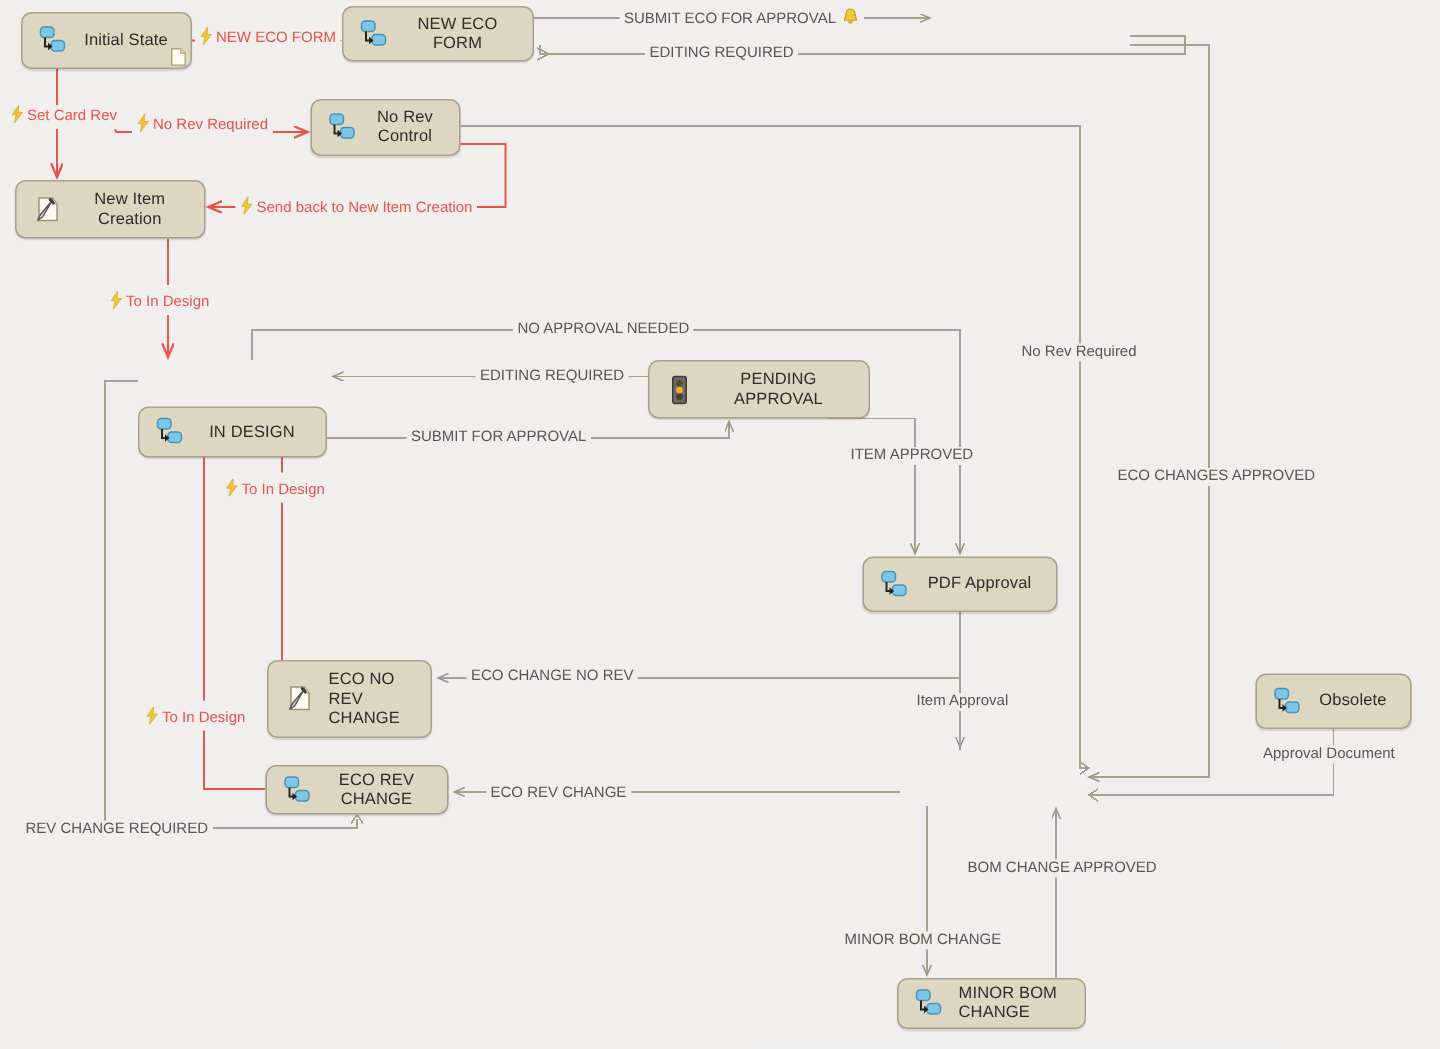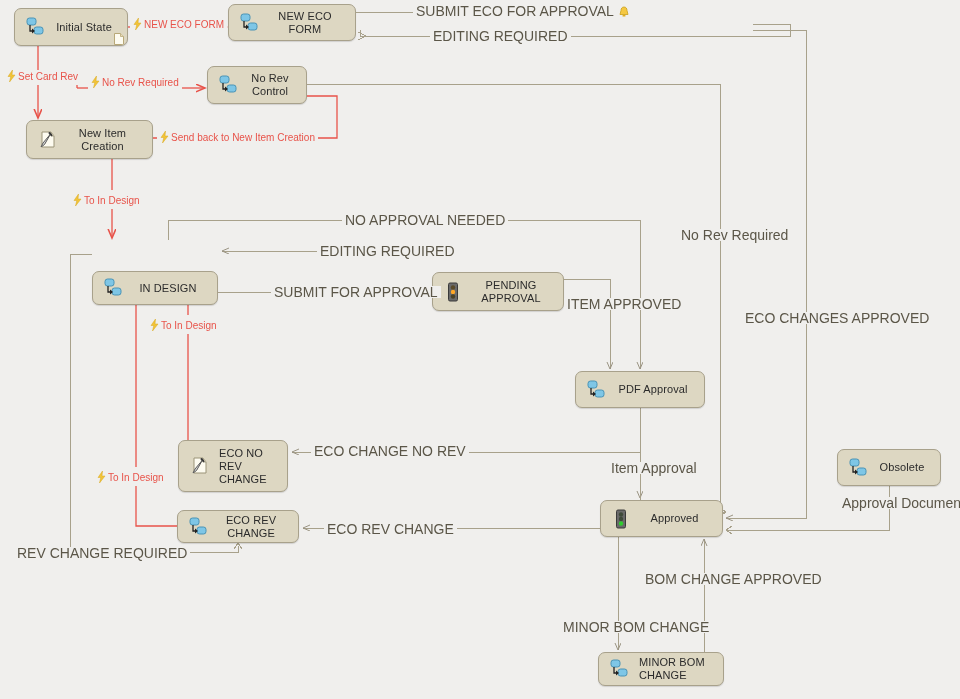--- a/index.html
+++ b/index.html
@@ -59,21 +59,21 @@
     position: absolute;
     right: 3px;
     bottom: 2px;
     width: 10px;
     height: 12px;
   }
 
   
   .elabel {
     position: absolute;
-    font-size: 14px;
+    font-size: 10px;
     color: #5b5648;
     white-space: nowrap;
     background: #f0efed;
     padding: 0 3px;
     line-height: 12px;
   }
   .elabel.red {
     color: #e8534a;
     font-size: 10px;
   }
@@ -203,21 +203,21 @@
         <rect x="4" y="3" width="9" height="7" rx="2.5" fill="#7ec6e6" stroke="#4a93b5" stroke-width="1"></rect>
         <rect x="11" y="12" width="9" height="7" rx="2.5" fill="#7ec6e6" stroke="#4a93b5" stroke-width="1"></rect>
         <path d="M7,10 L7,16 L10,16" fill="none" stroke="#222" stroke-width="1.3"></path>
         <path d="M9,13.5 L12,16 L9,18.5 Z" fill="#222"></path>
       </svg>
     </span>
     <span class="lbl">No Rev
 Control</span>
   </div>
 
-  <div class="node" style="left:10px;top:120px;width:127px;height:39px;margin-left:16px;">
+  <div class="node" style="left:10px;top:120px;width:127px;height:39px;">
     <span class="ic">
       <svg width="24" height="24" viewBox="0 0 24 24">
         <path d="M7,4 L16,4 L19,8 L19,19 L7,19 Z" fill="#fdfbf0" stroke="#9b9478" stroke-width="1"></path>
         <path d="M16,4 L16,8 L19,8" fill="#e6dfc4" stroke="#9b9478" stroke-width="0.8"></path>
         <path d="M15.5,6 L8,15 L6,19 L9.5,16.5 Z" fill="#d8d8d8" stroke="#5a5a5a" stroke-width="1"></path>
         <path d="M14.5,5 L16.5,7.2" stroke="#3a3a3a" stroke-width="2" stroke-linecap="round"></path>
       </svg>
     </span>
     <span class="lbl">New Item Creation</span>
   </div>
@@ -227,21 +227,21 @@
       <svg width="24" height="24" viewBox="0 0 24 24">
         <rect x="4" y="3" width="9" height="7" rx="2.5" fill="#7ec6e6" stroke="#4a93b5" stroke-width="1"></rect>
         <rect x="11" y="12" width="9" height="7" rx="2.5" fill="#7ec6e6" stroke="#4a93b5" stroke-width="1"></rect>
         <path d="M7,10 L7,16 L10,16" fill="none" stroke="#222" stroke-width="1.3"></path>
         <path d="M9,13.5 L12,16 L9,18.5 Z" fill="#222"></path>
       </svg>
     </span>
     <span class="lbl">IN DESIGN</span>
   </div>
 
-  <div class="node" style="left:432px;top:240px;width:132px;height:39px;margin-top:32px;">
+  <div class="node" style="left:432px;top:240px;width:148px;height:39px;">
     <span class="ic">
       <svg width="24" height="24" viewBox="0 0 24 24">
         <rect x="7.5" y="3" width="9" height="18" rx="1.5" fill="#6a6a6a" stroke="#3a3a3a" stroke-width="1"></rect>
         <circle cx="12" cy="7.5" r="2.2" fill="#5a4a28"></circle>
         <circle cx="12" cy="12" r="2.2" fill="#ffa726"></circle>
         <circle cx="12" cy="16.5" r="2.2" fill="#4a4228"></circle>
       </svg>
     </span>
     <span class="lbl">PENDING
 APPROVAL</span>
@@ -277,31 +277,20 @@
       <svg width="24" height="24" viewBox="0 0 24 24">
         <rect x="4" y="3" width="9" height="7" rx="2.5" fill="#7ec6e6" stroke="#4a93b5" stroke-width="1"></rect>
         <rect x="11" y="12" width="9" height="7" rx="2.5" fill="#7ec6e6" stroke="#4a93b5" stroke-width="1"></rect>
         <path d="M7,10 L7,16 L10,16" fill="none" stroke="#222" stroke-width="1.3"></path>
         <path d="M9,13.5 L12,16 L9,18.5 Z" fill="#222"></path>
       </svg>
     </span>
     <span class="lbl">Obsolete</span>
   </div>
 
-  <div class="node" style="left:600px;top:500px;width:123px;height:37px;">
-    <span class="ic">
-      <svg width="24" height="24" viewBox="0 0 24 24">
-        <rect x="7.5" y="3" width="9" height="18" rx="1.5" fill="#6a6a6a" stroke="#3a3a3a" stroke-width="1"></rect>
-        <circle cx="12" cy="7.5" r="2.2" fill="#3f4a3a"></circle>
-        <circle cx="12" cy="12" r="2.2" fill="#3f4a3a"></circle>
-        <circle cx="12" cy="16.5" r="2.2" fill="#2ecc2e"></circle>
-      </svg>
-    </span>
-    <span class="lbl">Approved</span>
-  </div>
 
   <div class="node" style="left:177px;top:510px;width:122px;height:33px;">
     <span class="ic">
       <svg width="24" height="24" viewBox="0 0 24 24">
         <rect x="4" y="3" width="9" height="7" rx="2.5" fill="#7ec6e6" stroke="#4a93b5" stroke-width="1"></rect>
         <rect x="11" y="12" width="9" height="7" rx="2.5" fill="#7ec6e6" stroke="#4a93b5" stroke-width="1"></rect>
         <path d="M7,10 L7,16 L10,16" fill="none" stroke="#222" stroke-width="1.3"></path>
         <path d="M9,13.5 L12,16 L9,18.5 Z" fill="#222"></path>
       </svg>
     </span>

